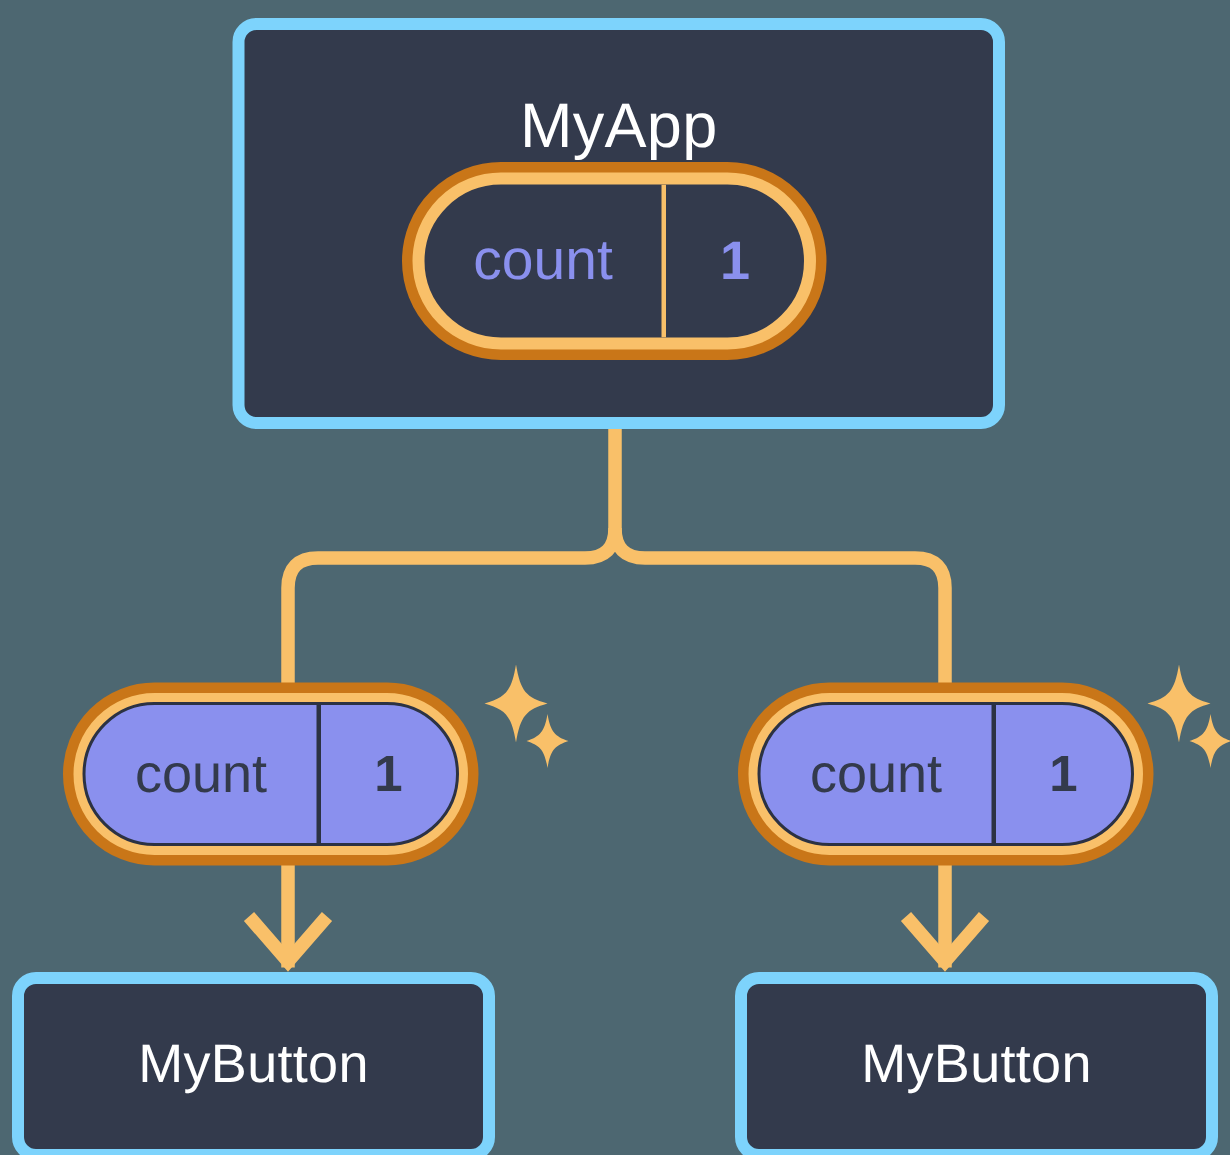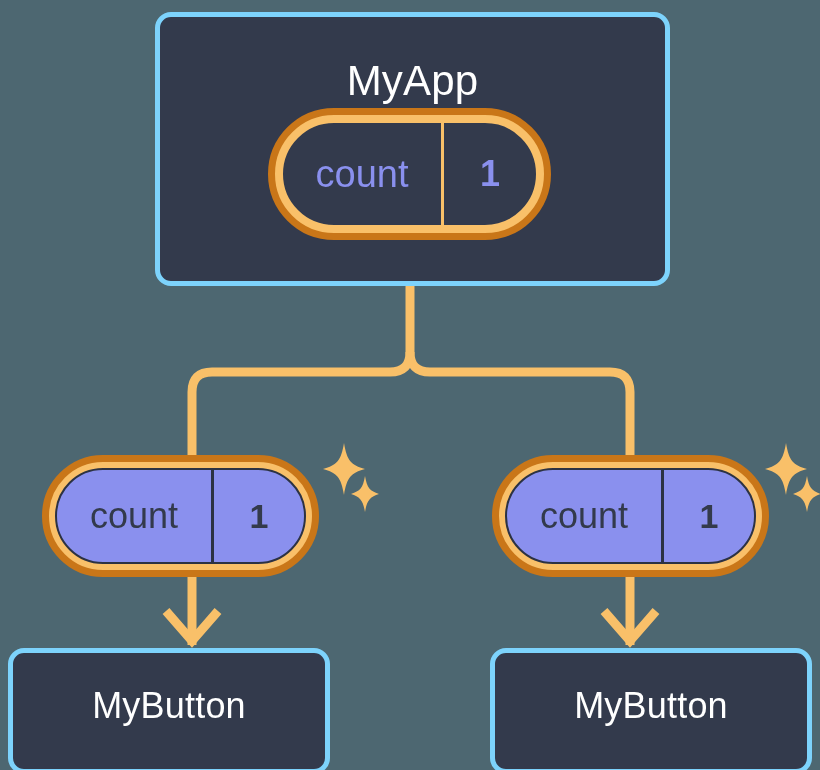--- a/index.html
+++ b/index.html
@@ -16,21 +16,21 @@
   #stage {
     position: relative;
     width: 820px;
     height: 770px;
   }
 
   
   .card {
     position: absolute;
     background: #333a4c;
-    border: 5px solid #7dd3fc;
+    border: 8px solid #7dd3fc;
     border-radius: 16px;
     box-sizing: border-box;
   }
   .card-title {
     position: absolute;
     left: 0;
     width: 100%;
     text-align: center;
     color: #ffffff;
     font-weight: 400;

